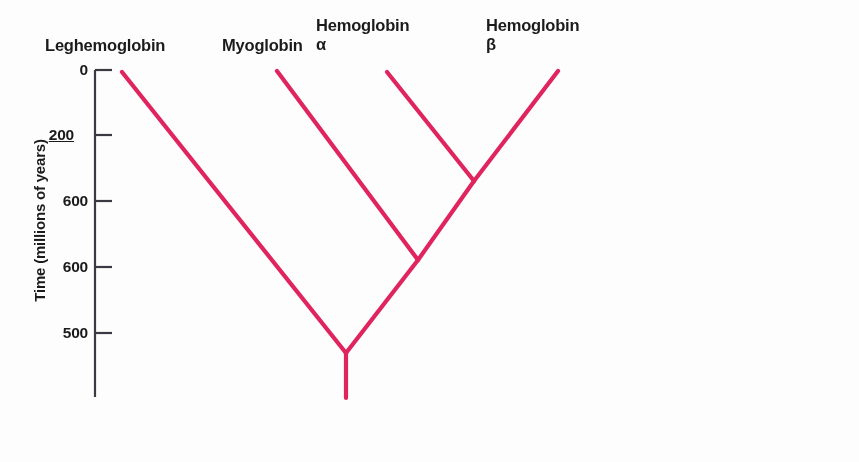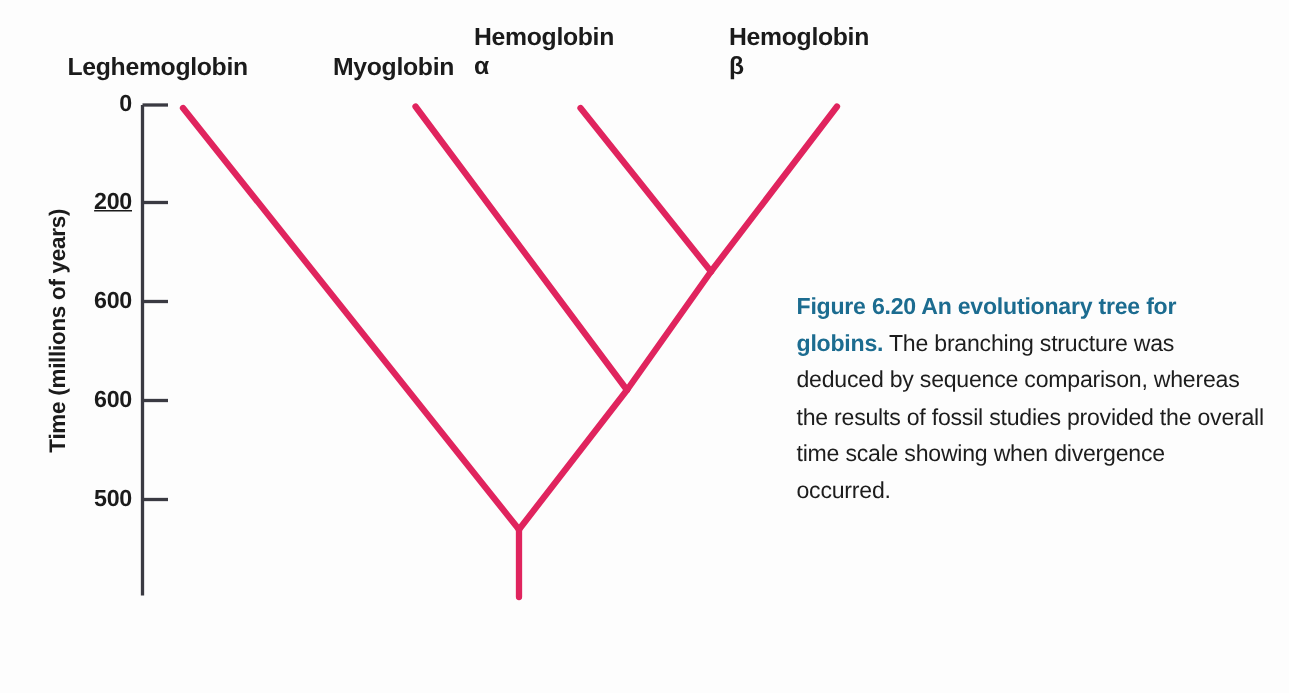--- a/index.html
+++ b/index.html
@@ -80,21 +80,21 @@
   <div class="tip-label" id="label-leghemoglobin">Leghemoglobin</div>
   <div class="tip-label" id="label-myoglobin">Myoglobin</div>
   <div class="tip-label" id="label-hb-alpha">Hemoglobin
 α</div>
   <div class="tip-label" id="label-hb-beta">Hemoglobin
 β</div>
 
   <div id="y-axis-title">Time (millions of years)</div>
 
   <div class="tick-label" style="left:46px; top:61px;">0</div>
-  <div class="tick-label" style="left:46px; top:126px;text-decoration:underline;">200</div>
+  <div class="tick-label" style="left:32px; top:126px;text-decoration:underline;">200</div>
   <div class="tick-label" style="left:46px; top:192px;">600</div>
   <div class="tick-label" style="left:46px; top:258px;">600</div>
   <div class="tick-label" style="left:46px; top:324px;">500</div>
 
   <svg width="859" height="462" viewBox="0 0 859 462">
 
     <g>
       <line x1="95" y1="70" x2="95" y2="397" stroke="#3a3a42" stroke-width="2.2"></line>
       <line x1="95" y1="70" x2="112" y2="70" stroke="#3a3a42" stroke-width="2.2"></line>
       <line x1="95" y1="135" x2="112" y2="135" stroke="#3a3a42" stroke-width="2.2"></line>
@@ -107,17 +107,14 @@
       <line x1="346" y1="353" x2="122" y2="72"></line>
       <line x1="346" y1="353" x2="418" y2="260"></line>
       <line x1="418" y1="260" x2="277" y2="71"></line>
       <line x1="418" y1="260" x2="474" y2="181"></line>
       <line x1="474" y1="181" x2="387" y2="72"></line>
       <line x1="474" y1="181" x2="558" y2="71"></line>
       <line x1="346" y1="353" x2="346" y2="398"></line>
     </g>
   </svg>
 
-  <div id="caption">
-    <span id="caption-title">Figure 6.20  An evolutionary tree for globins.</span><span id="caption-body">  The branching structure was deduced by sequence comparison, whereas the results of fossil studies provided the overall time scale showing when divergence occurred.</span>
-  </div>
 
 </div>
 
 </body></html>

